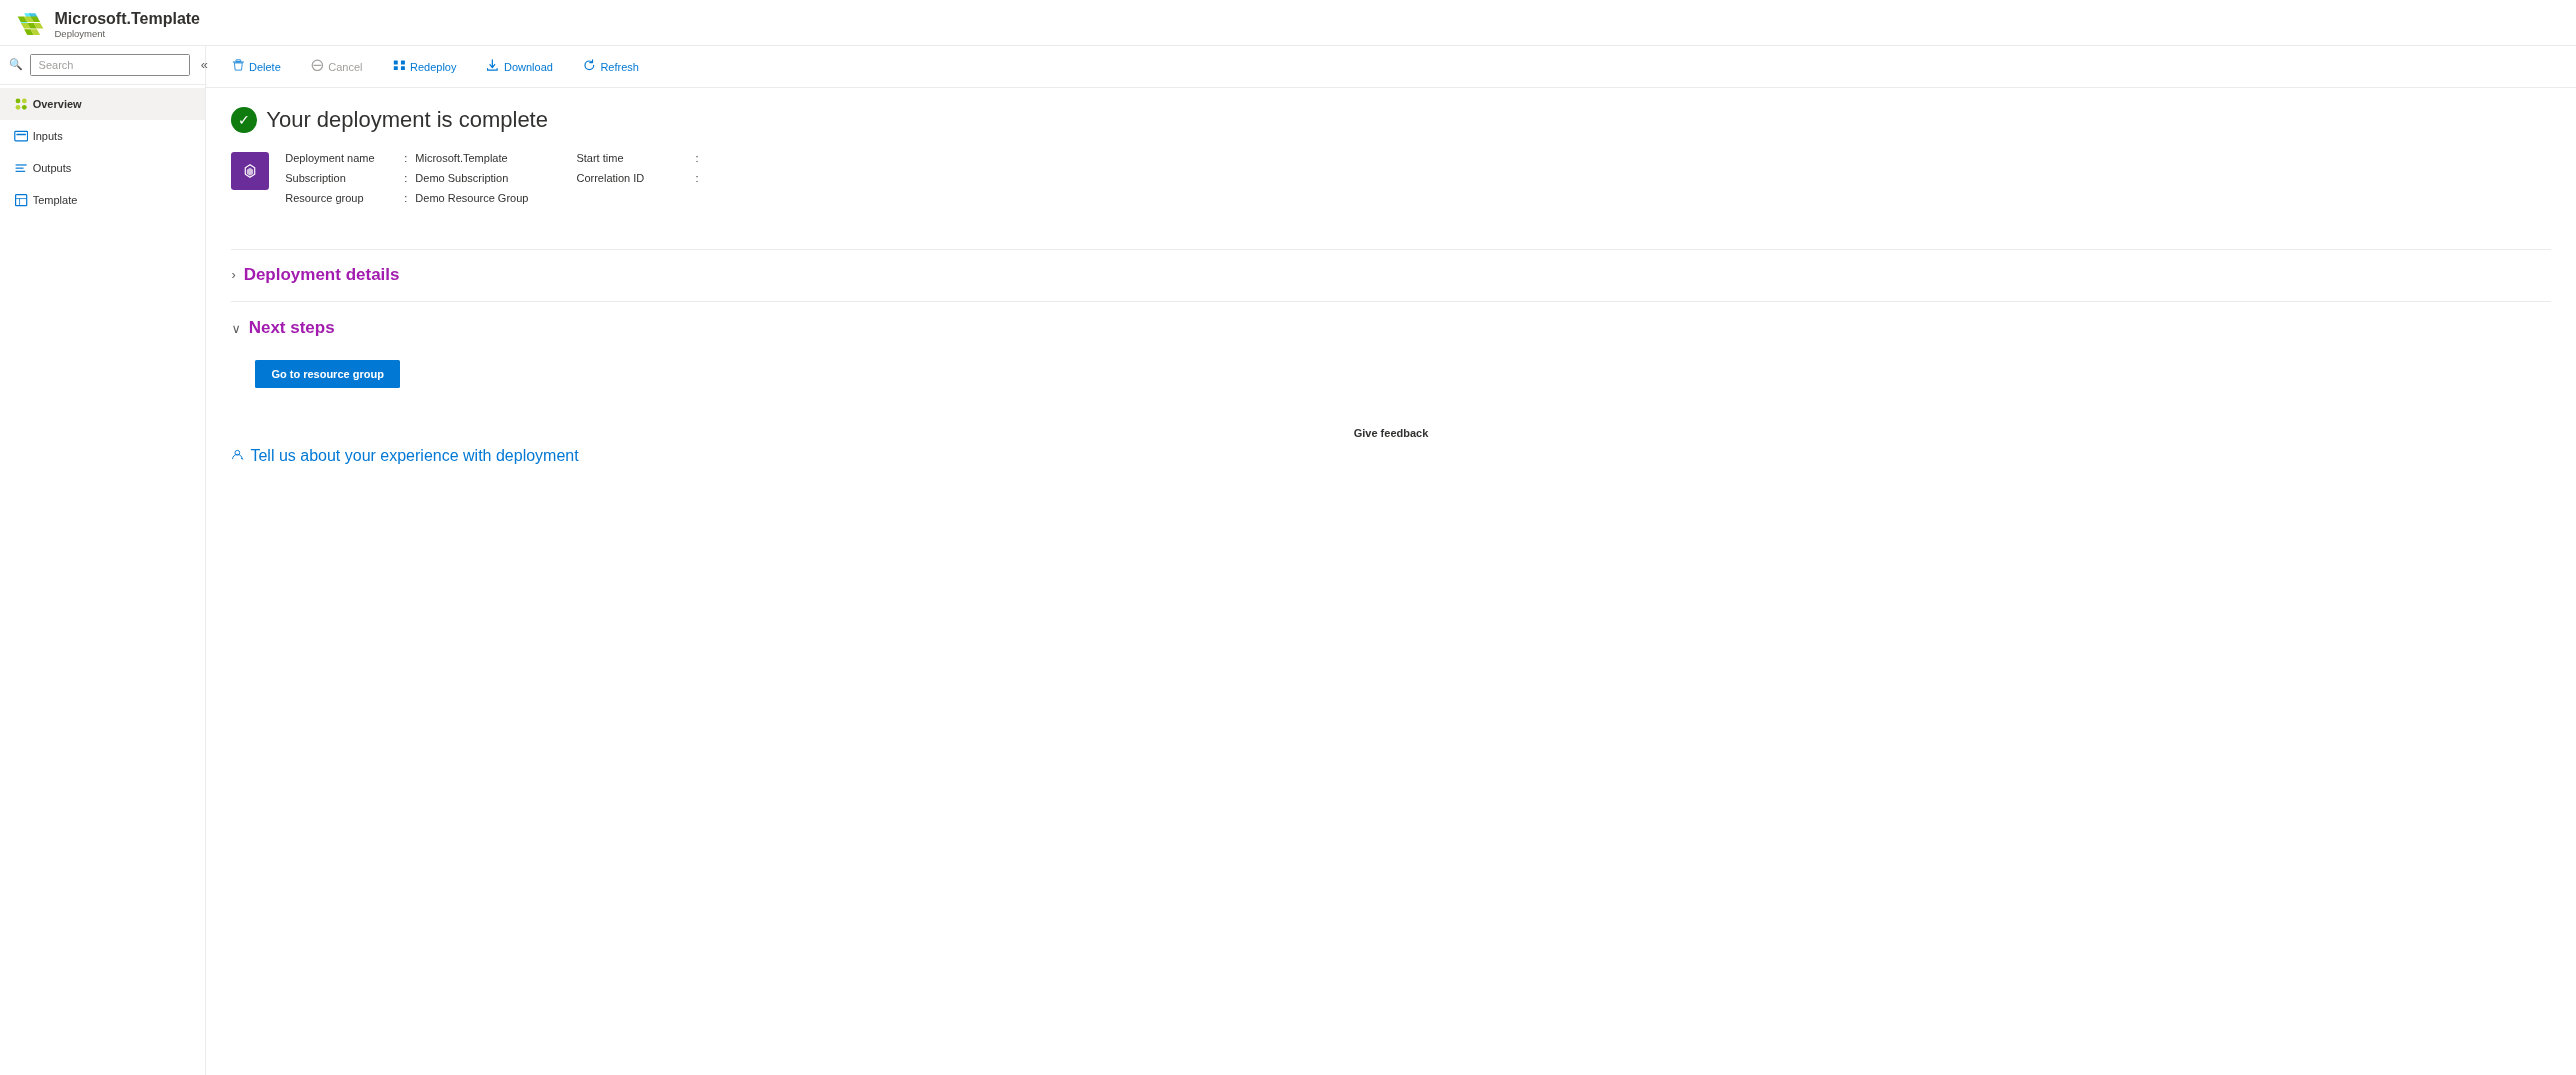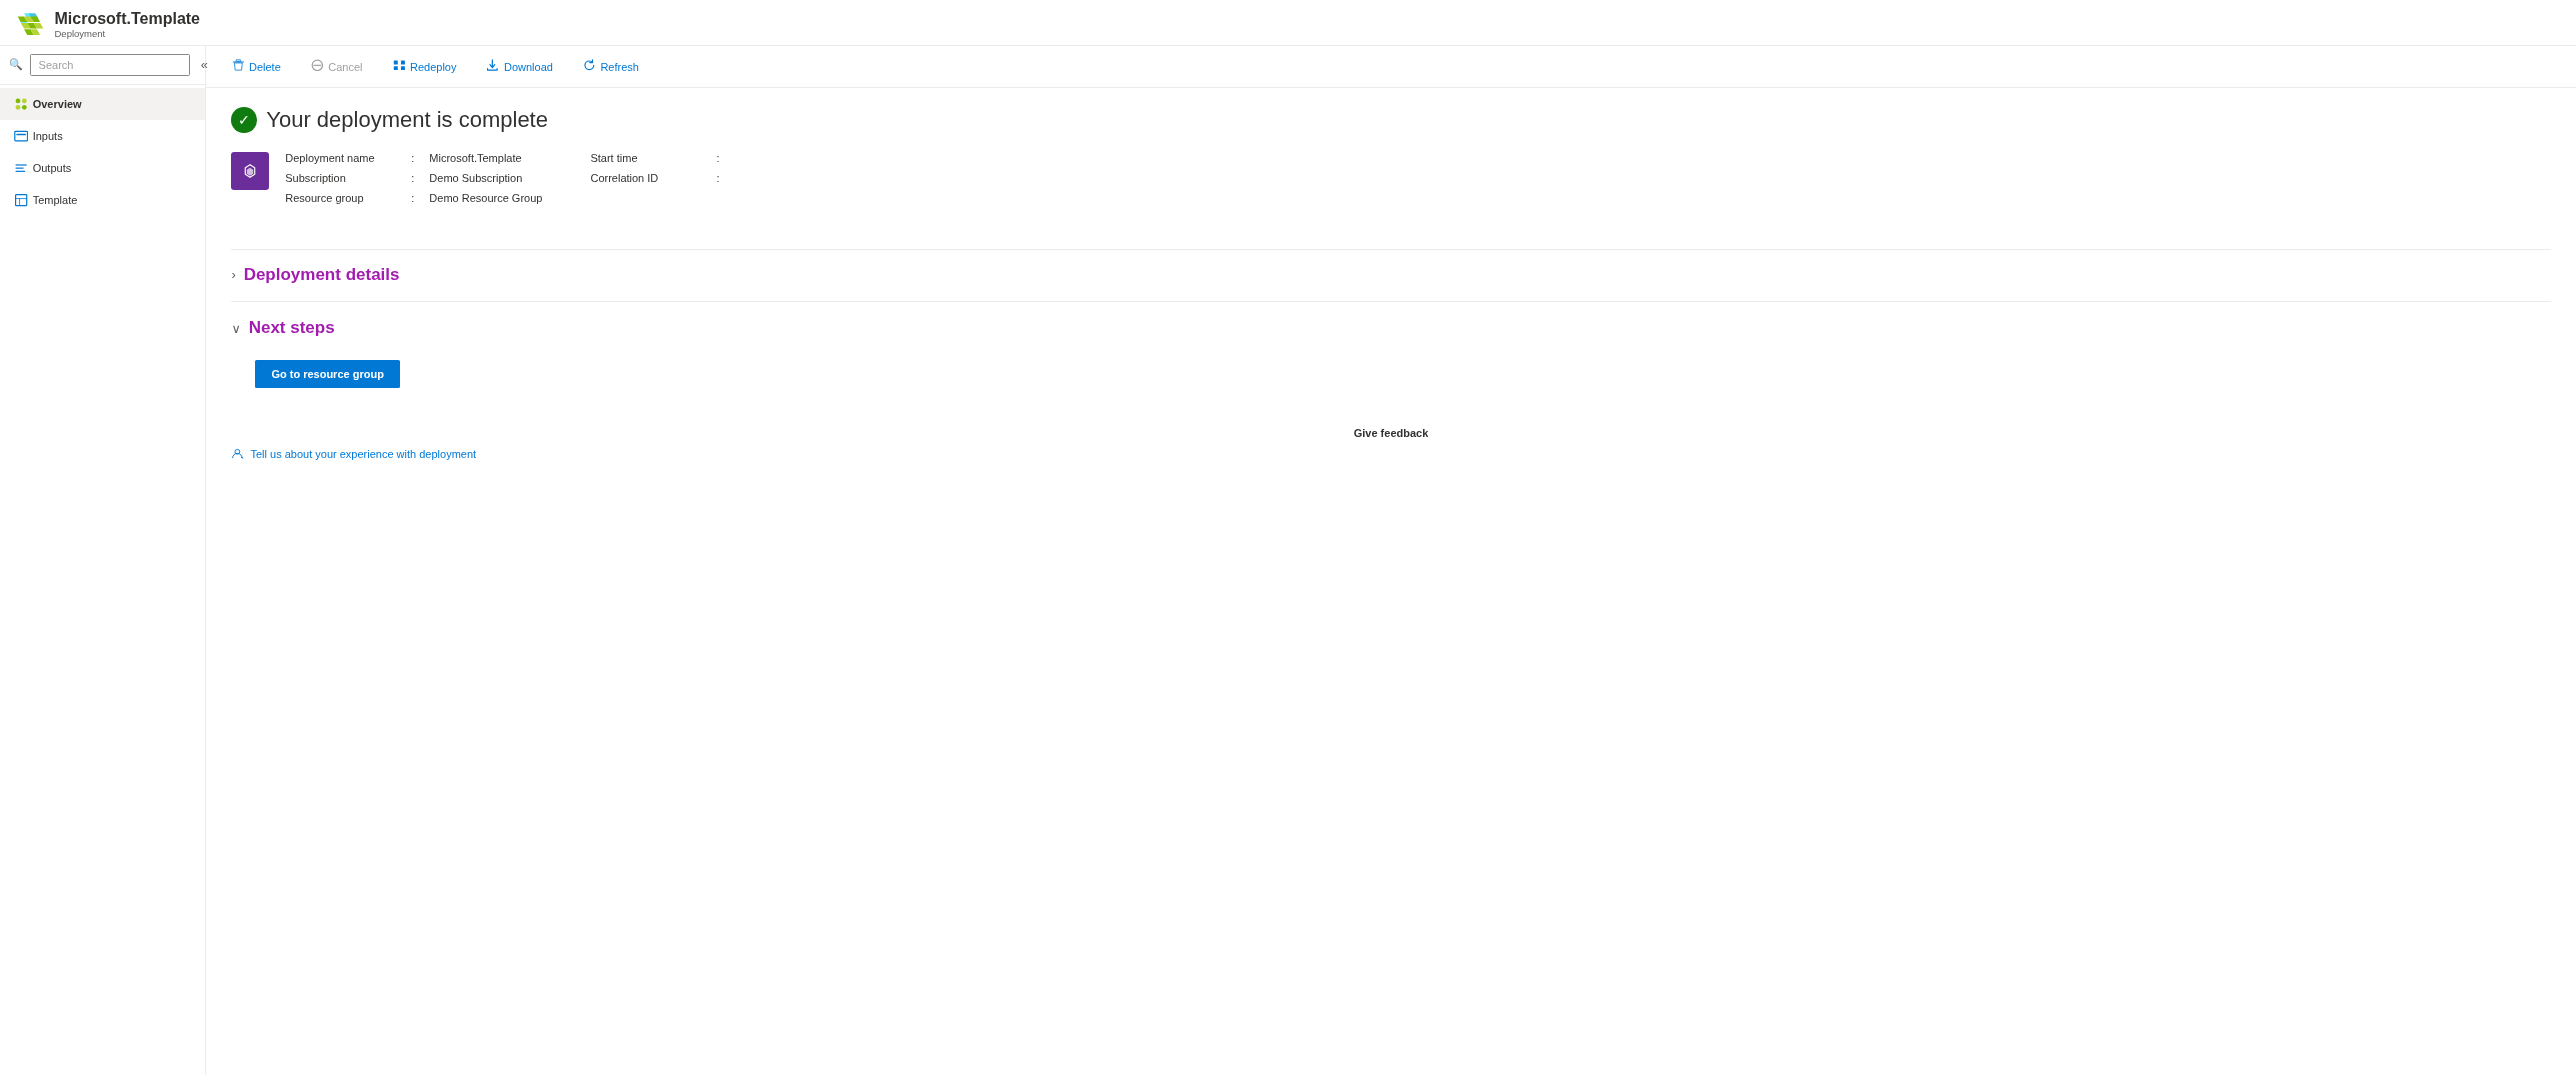--- a/index.html
+++ b/index.html
@@ -38,40 +38,40 @@
 
     
     .page-content { padding: 19px 25.4px; overflow-y: auto; flex: 1; }
 
     .deployment-header { display: flex; align-items: center; gap: 9.5px; margin-bottom: 19px; }
     .success-icon { width: 25.4px; height: 25.4px; background: #107c10; border-radius: 50%; display: flex; align-items: center; justify-content: center; color: white; font-size: 14.3px; flex-shrink: 0; }
     .deployment-title { font-size: 22px; font-weight: 300; color: #323130; }
 
     .deployment-info { display: flex; gap: 48px; margin-bottom: 25.4px; padding-left: 3.2px; }
     .info-column { display: flex; flex-direction: column; gap: 8px; }
-    .info-row { display: flex; align-items: center; gap: 7px; }
+    .info-row { display: flex; align-items: center; gap: 0; }
     .info-label { color: #323130; font-size: 11px; min-width: 111px; }
     .info-colon { color: #323130; font-size: 11px; margin: 0 8px; }
     .info-value { color: #323130; font-size: 11px; font-weight: 400; }
 
     .deployment-icon-box { width: 38px; height: 38px; background: #6b2d99; border-radius: 3.2px; display: flex; align-items: center; justify-content: center; margin-right: 12.7px; flex-shrink: 0; }
     .info-section { display: flex; align-items: flex-start; margin-bottom: 19px; }
 
     .section-divider { border: none; border-top: 0.8px solid #edebe9; margin: 6.4px 0; }
 
     .expand-section { display: flex; align-items: center; gap: 8px; padding: 9.5px 0; cursor: pointer; }
     .expand-arrow { font-size: 12.7px; color: #605e5c; }
     .expand-label { font-size: 17px; font-weight: 600; color: #a21caf; }
 
     .next-steps-content { padding: 12.7px 0 12.7px 24px; }
     .go-to-resource-btn { background: #0078d4; color: white; border: none; padding: 8px 16px; font-size: 11px; border-radius: 1.6px; cursor: pointer; font-weight: 600; }
 
     .feedback-section { margin-top: 25.4px; }
     .feedback-title { font-size: 11px; font-weight: 600; color: #323130; margin-bottom: 8px; text-align: center; }
-    .feedback-link { display: flex; align-items: center; gap: 6.4px; color: #0078d4; font-size: 11px; cursor: pointer; text-decoration: none; }
+    .feedback-link { display: flex; align-items: center; gap: 6.4px; color: #0078d4; font-size: 16px; cursor: pointer; text-decoration: none; }
 
     
     .azure-logo { width: 29px; height: 29px; }
   </style>
 </head>
 <body>
 
 <div class="app-container">
 
   <div class="header">

